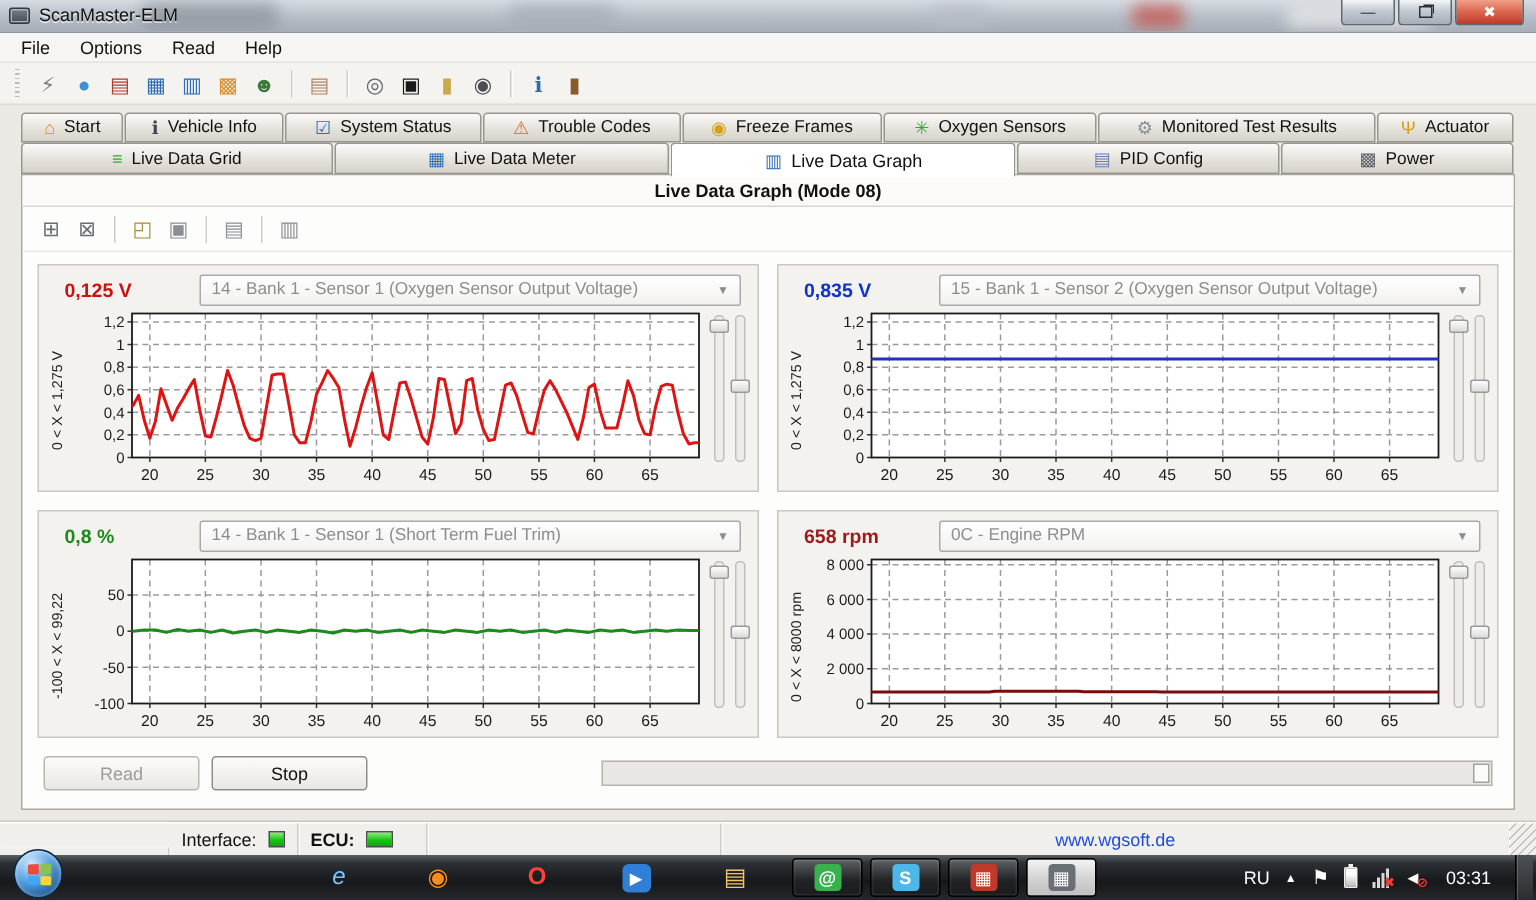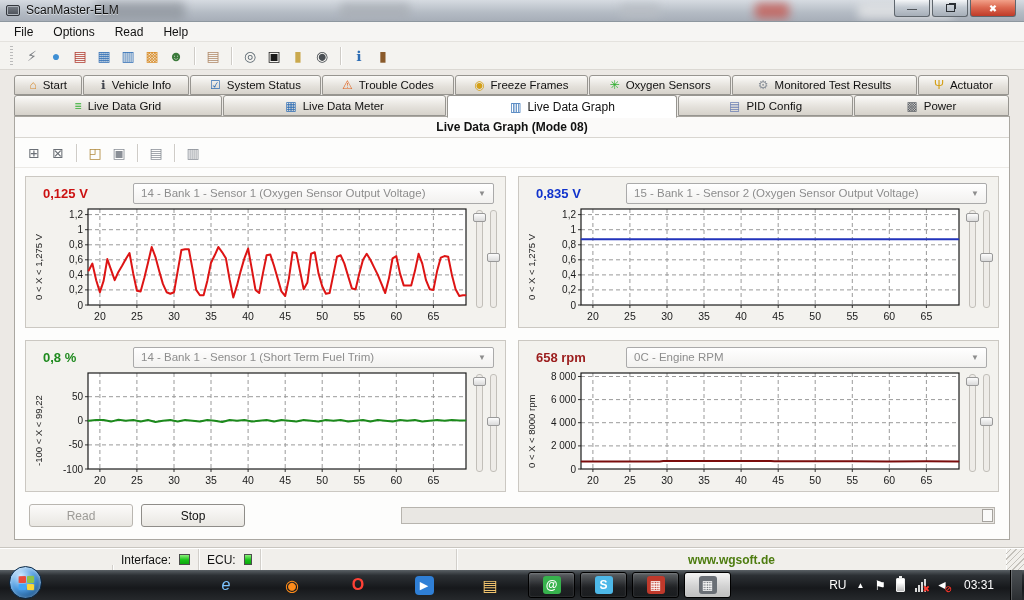--- a/index.html
+++ b/index.html
@@ -60,24 +60,24 @@
 .btn.stop{margin-left:8px;border-color:#8f8d89;color:#111;}
 .hscroll{margin-left:auto;width:594px;height:17px;background:#e9e7e3;border:1px solid #b7b4ae;position:relative;}
 .hthumb{position:absolute;right:1px;top:1px;bottom:1px;width:11px;background:#fafaf9;border:1px solid #a5a29d;}
 
 
 .statusbar{position:absolute;left:0;right:0;top:548px;height:22px;background:#f1efeb;border-top:1px solid #fff;box-shadow:0 -1px 0 #c9c6c0;display:flex;align-items:center;font-size:12px;}
 .ssec{height:100%;display:flex;align-items:center;padding:0 8px;border-right:1px solid #d2cfca;box-shadow:1px 0 0 rgba(255,255,255,.8);}
 .led{width:18px;height:11px;margin-left:8px;background:linear-gradient(#8df07c,#17c317 55%,#0ea60e);border:1px solid #4d4d4d;}
 .s-port{width:113px;margin-top:32px;}
 .s-if{width:86px;}
-.s-ecu{width:62px;}
+.s-ecu{width:86px;font-weight:bold;}
 .s-blank{width:196px;}
 .s-web{flex:1;justify-content:center;border-right:none;}
-.weblink{color:#4d7c0f;font-weight:bold;}
+.weblink{color:#1d4ed8;font-weight:normal;}
 .s-grip{width:18px;border-right:none;background:repeating-linear-gradient(135deg,transparent 0 3px,#c4c1bb 3px 4px);}
 
 
 .taskbar{position:absolute;left:0;right:0;bottom:0;height:30px;background:linear-gradient(#5a6065,#2c3034 18%,#16181b 60%,#26292c);display:flex;align-items:center;}
 .orb{width:33px;height:33px;margin:-5px 4px 0 9px;border-radius:50%;background:radial-gradient(circle at 35% 28%,#cfe9ff,#4d9adf 45%,#14497e 85%);border:1px solid #0a2744;position:relative;box-shadow:inset 0 1px 4px rgba(255,255,255,.7);flex:none;}
 .flag{position:absolute;left:8px;top:9px;width:16px;height:14px;display:grid;grid-template-columns:1fr 1fr;grid-template-rows:1fr 1fr;gap:1px;transform:perspective(40px) rotateY(-14deg);}
 .flag i{border-radius:1px;}
 .launchers{margin-left:168px;display:flex;gap:42px;align-items:center;}
 .lico{width:24px;height:24px;display:flex;align-items:center;justify-content:center;font-size:16px;}
 .lico .boxed{width:19px;height:19px;border-radius:4px;display:flex;align-items:center;justify-content:center;color:#fff;font-size:11px;}

